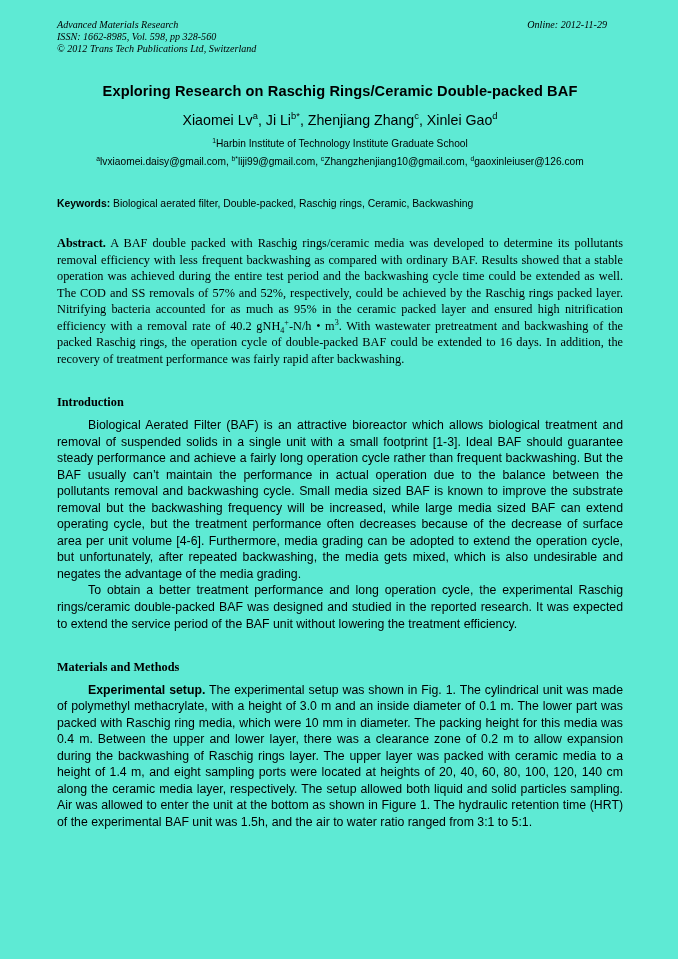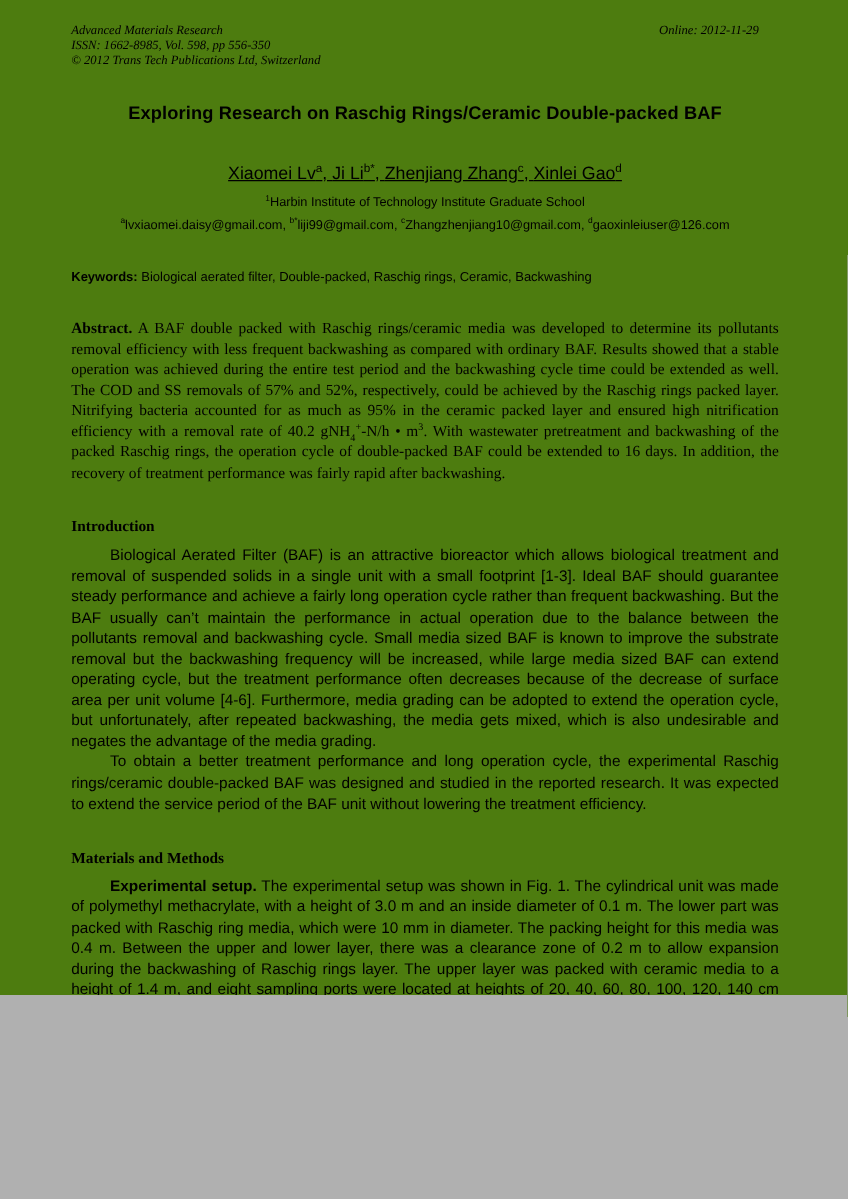--- a/index.html
+++ b/index.html
@@ -7,23 +7,23 @@
     margin: 0;
     padding: 0;
     background: #b0b0b0;
   }
   body {
     font-family: "Liberation Serif", serif;
   }
   .page {
     position: relative;
     width: 678px;
-    height: 796px;
+    height: 959px;
     margin: 0 auto;
-    background: #4d7c0f;
+    background: #5eead4;
     overflow: hidden;
     box-sizing: border-box;
     padding-left: 24px;
   }
   .content {
     position: absolute;
     left: 57px;
     top: 0;
     width: 566px;
   }
@@ -53,26 +53,25 @@
   .title {
     margin-top: 27px;
     font-family: "Liberation Sans", sans-serif;
     font-weight: bold;
     font-size: 14.6px;
     line-height: 17px;
     text-align: center;
     letter-spacing: 0.1px;
   }
   .authors {
-    margin-top: 31px;
+    margin-top: 12px;
     font-family: "Liberation Sans", sans-serif;
     font-size: 14.2px;
     line-height: 17px;
     text-align: center;
-    text-decoration: underline;
   }
   .affil {
     margin-top: 8px;
     font-family: "Liberation Sans", sans-serif;
     font-size: 10.2px;
     line-height: 13px;
     text-align: center;
   }
   .emails {
     margin-top: 5px;
@@ -135,21 +134,21 @@
 </style>
 </head>
 <body>
 
 <div class="page">
   <div class="content">
 
     <div class="jhead">
       <div class="jhead-left">
         <div class="jhead-line">Advanced Materials Research</div>
-        <div class="jhead-line">ISSN: 1662-8985, Vol. 598, pp 556-350</div>
+        <div class="jhead-line">ISSN: 1662-8985, Vol. 598, pp 328-560</div>
         <div class="jhead-line">© 2012 Trans Tech Publications Ltd, Switzerland</div>
       </div>
       <div class="jhead-right">Online: 2012-11-29</div>
     </div>
 
     <div class="title">Exploring Research on Raschig Rings/Ceramic Double-packed BAF</div>
 
     <div class="authors">
       <span><span>Xiaomei Lv</span><sup>a</sup><span>, </span></span><span><span>Ji Li</span><sup>b*</sup><span>, </span></span><span><span>Zhenjiang Zhang</span><sup>c</sup><span>, </span></span><span><span>Xinlei Gao</span><sup>d</sup></span>
     </div>

